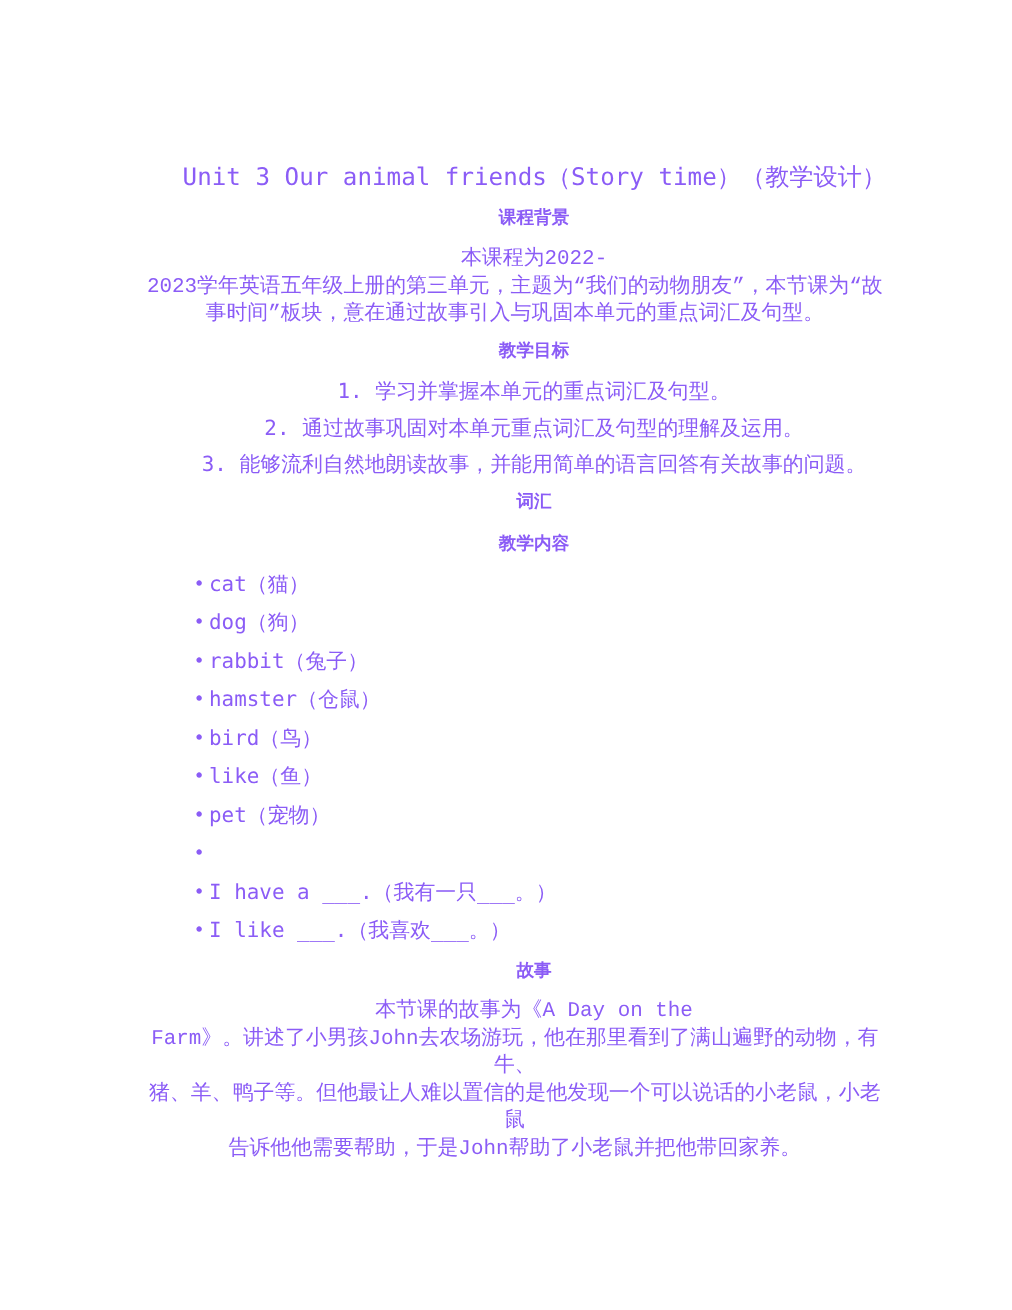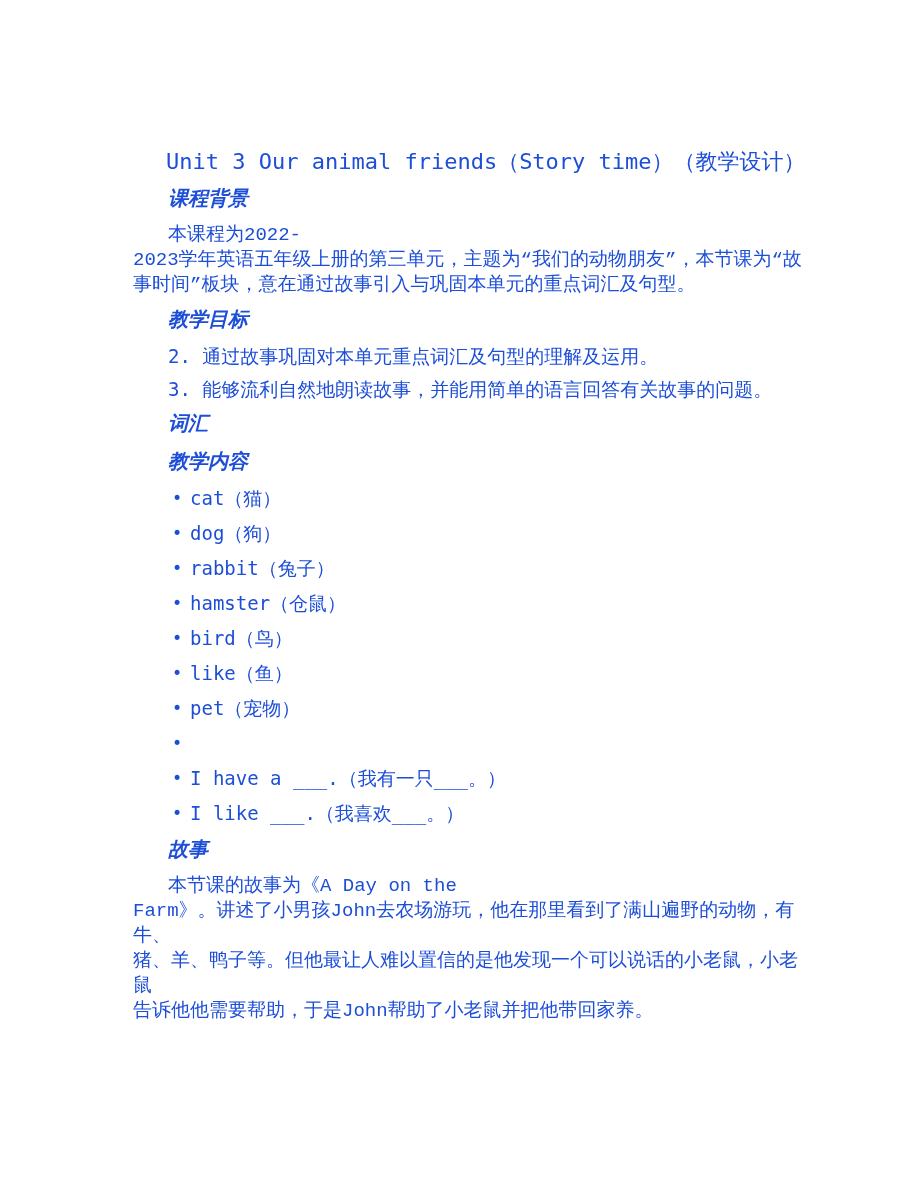--- a/index.html
+++ b/index.html
@@ -8,40 +8,40 @@
     background: #ffffff;
   }
   .page {
     position: relative;
     width: 920px;
     height: 1191px;
     margin: 0 auto;
     background: #ffffff;
     box-sizing: border-box;
     padding: 148px 117px 0 133px;
-    color: #1d4ed8;
+    color: #8b5cf6;
     font-family: "DejaVu Sans Mono", "Liberation Mono", monospace;
     font-size: 19px;
     overflow: hidden;
+    text-align: center;
   }
   .doc-title {
     font-size: 22px;
     font-weight: 400;
     line-height: 28px;
     margin: 0 0 9px 0;
     padding-left: 33px;
     white-space: nowrap;
   }
   .doc-h2 {
-    font-size: 20px;
+    font-size: 16px;
     font-weight: 700;
     line-height: 26px;
     margin: 4px 0 12px 0;
     padding-left: 35px;
-    font-style: italic;
   }
   .doc-para {
     margin: 0 0 8px 0;
     line-height: 25px;
     text-indent: 35px;
     white-space: pre-wrap;
     font-family: Liberation Mono, monospace;
   }
   .doc-num-item {
     margin: 0 0 8px 0;
@@ -74,20 +74,21 @@
   <h1 class="doc-title">Unit 3 Our animal friends（Story time）（教学设计）</h1>
 
   <h2 class="doc-h2">课程背景</h2>
 
   <p class="doc-para">本课程为2022-
 2023学年英语五年级上册的第三单元，主题为“我们的动物朋友”，本节课为“故
 事时间”板块，意在通过故事引入与巩固本单元的重点词汇及句型。</p>
 
   <h2 class="doc-h2">教学目标</h2>
 
+  <p class="doc-num-item">1. 学习并掌握本单元的重点词汇及句型。</p>
   <p class="doc-num-item">2. 通过故事巩固对本单元重点词汇及句型的理解及运用。</p>
   <p class="doc-num-item">3. 能够流利自然地朗读故事，并能用简单的语言回答有关故事的问题。</p>
 
   <h2 class="doc-h2">词汇</h2>
 
   <h2 class="doc-h2">教学内容</h2>
 
   <ul class="doc-list">
     <li>
       <span class="bullet">•</span>

